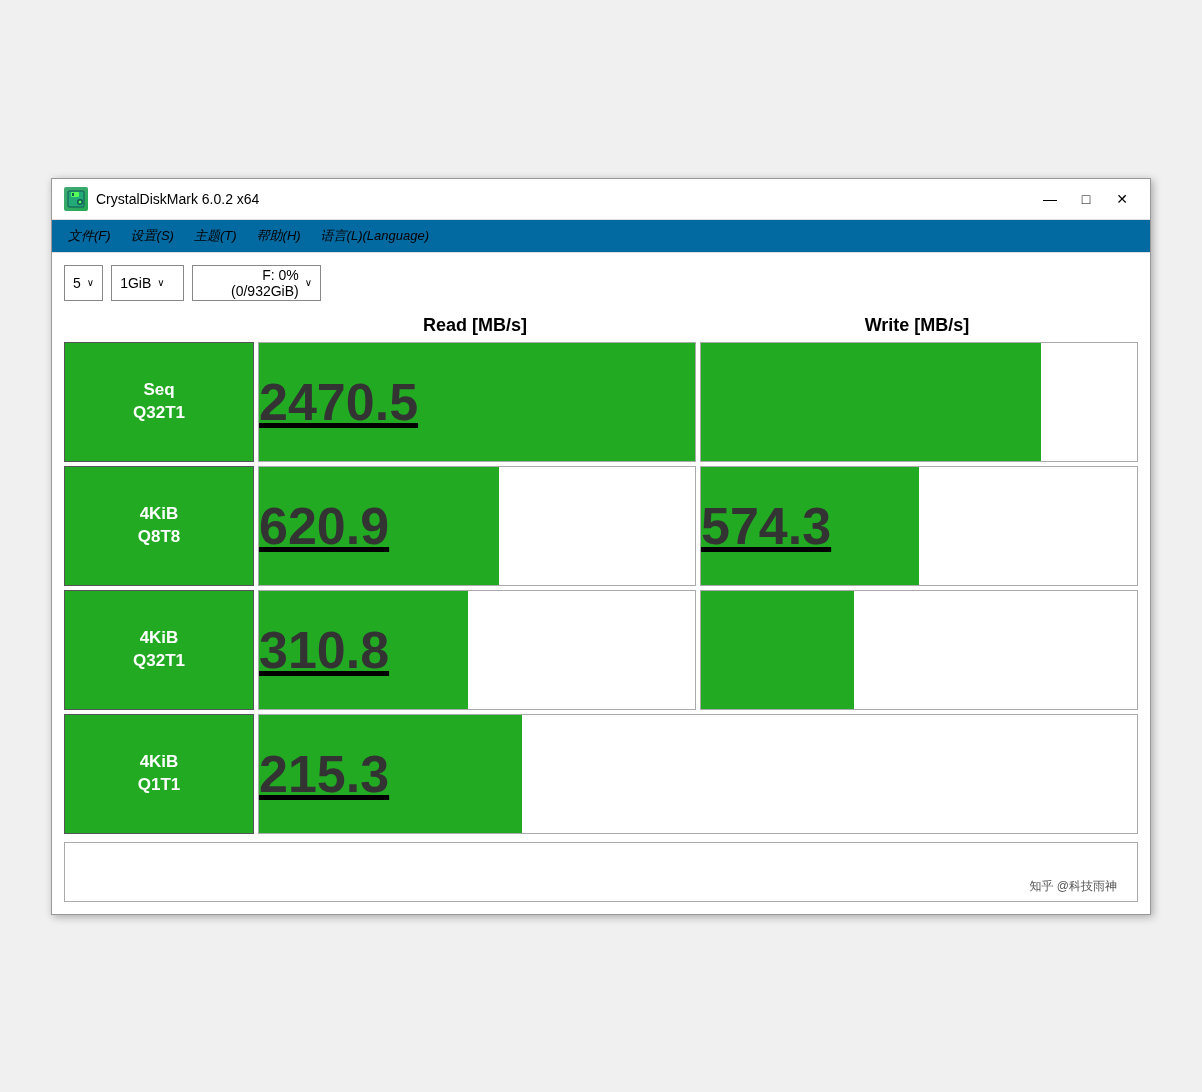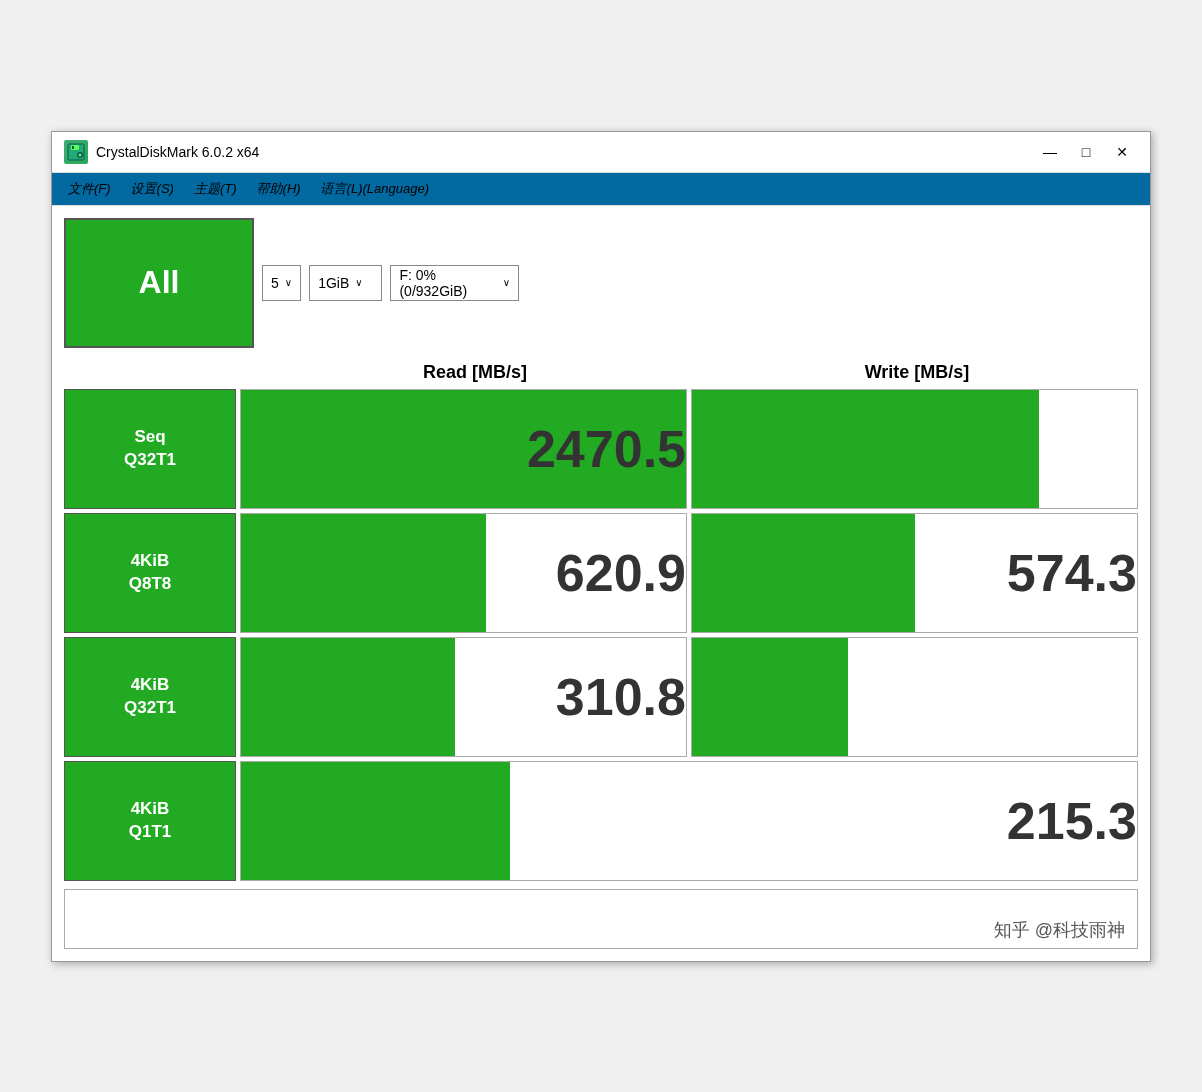--- a/index.html
+++ b/index.html
@@ -130,20 +130,21 @@
     }
 
     .dropdown-large {
       flex: 1;
       max-width: 200px;
     }
 
     .dropdown-drive {
       flex: 2;
       max-width: 400px;
+      text-align: right;
     }
 
     .headers-row {
       display: flex;
       margin-bottom: 2px;
     }
 
     .header-spacer {
       width: 190px;
       flex-shrink: 0;
@@ -168,39 +169,40 @@
       display: flex;
       height: 120px;
       gap: 4px;
     }
 
     .row-label {
       background: #22aa22;
       color: white;
       font-size: 17px;
       font-weight: bold;
-      width: 172px;
+      width: 190px;
       flex-shrink: 0;
       display: flex;
       align-items: center;
       justify-content: center;
       text-align: center;
       line-height: 1.3;
       border: 1px solid #555;
     }
 
     .data-cell {
       flex: 1;
       background: white;
       border: 1px solid #aaa;
       position: relative;
       overflow: hidden;
       display: flex;
       align-items: center;
-      justify-content: flex-end;
+      justify-content: flex-start;
+      text-decoration: underline;
     }
 
     .bar-fill {
       position: absolute;
       left: 0;
       top: 0;
       bottom: 0;
       background: #22aa22;
     }
 
@@ -218,22 +220,22 @@
       margin-top: 8px;
       border: 1px solid #aaa;
       height: 60px;
       background: white;
       position: relative;
     }
 
     .watermark {
       position: absolute;
       bottom: 6px;
-      right: 12px;
-      font-size: 18px;
+      right: 20px;
+      font-size: 12px;
       color: #555;
     }
 
     .controls-right {
       display: flex;
       gap: 8px;
       align-items: center;
     }
   </style>
 </head>
@@ -266,21 +268,20 @@
     <span class="menu-item">文件(F)</span>
     <span class="menu-item">设置(S)</span>
     <span class="menu-item">主题(T)</span>
     <span class="menu-item">帮助(H)</span>
     <span class="menu-item">语言(L)(Language)</span>
   </div>
 
   <div class="content">
 
     <div class="top-controls">
-      <div class="all-button">All</div>
       <div class="controls-right">
         <div class="dropdown">
           <span>5</span>
           <span class="dropdown-arrow">∨</span>
         </div>
         <div class="dropdown dropdown-large">
           <span>1GiB</span>
           <span class="dropdown-arrow">∨</span>
         </div>
         <div class="dropdown dropdown-drive">

